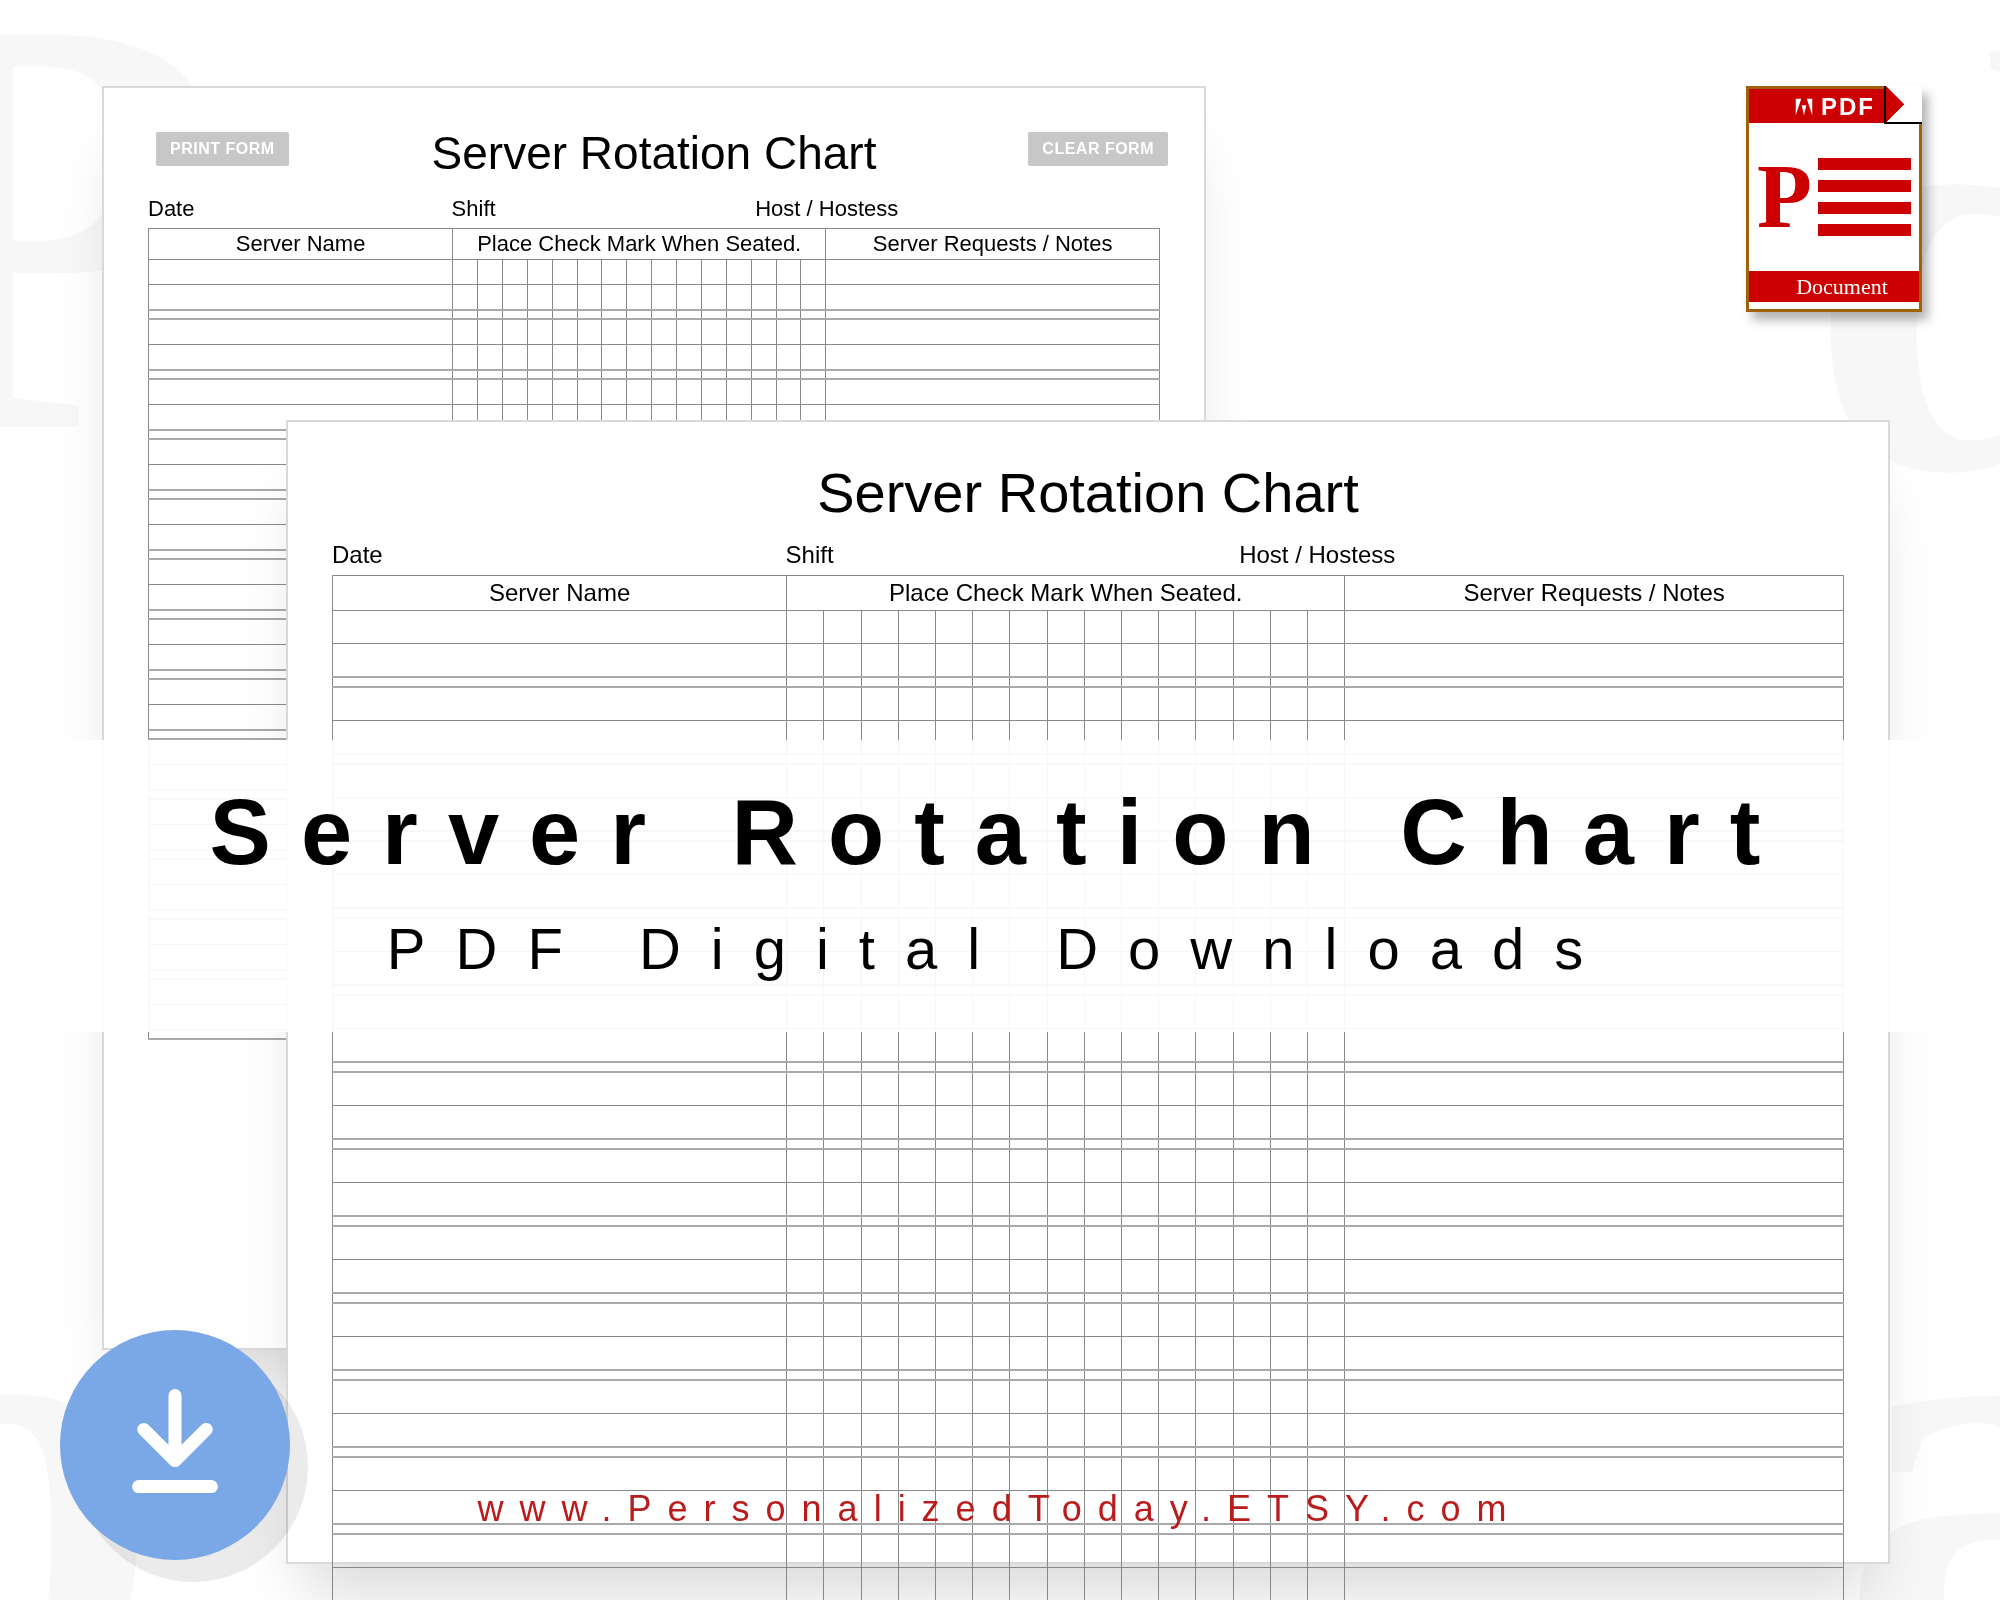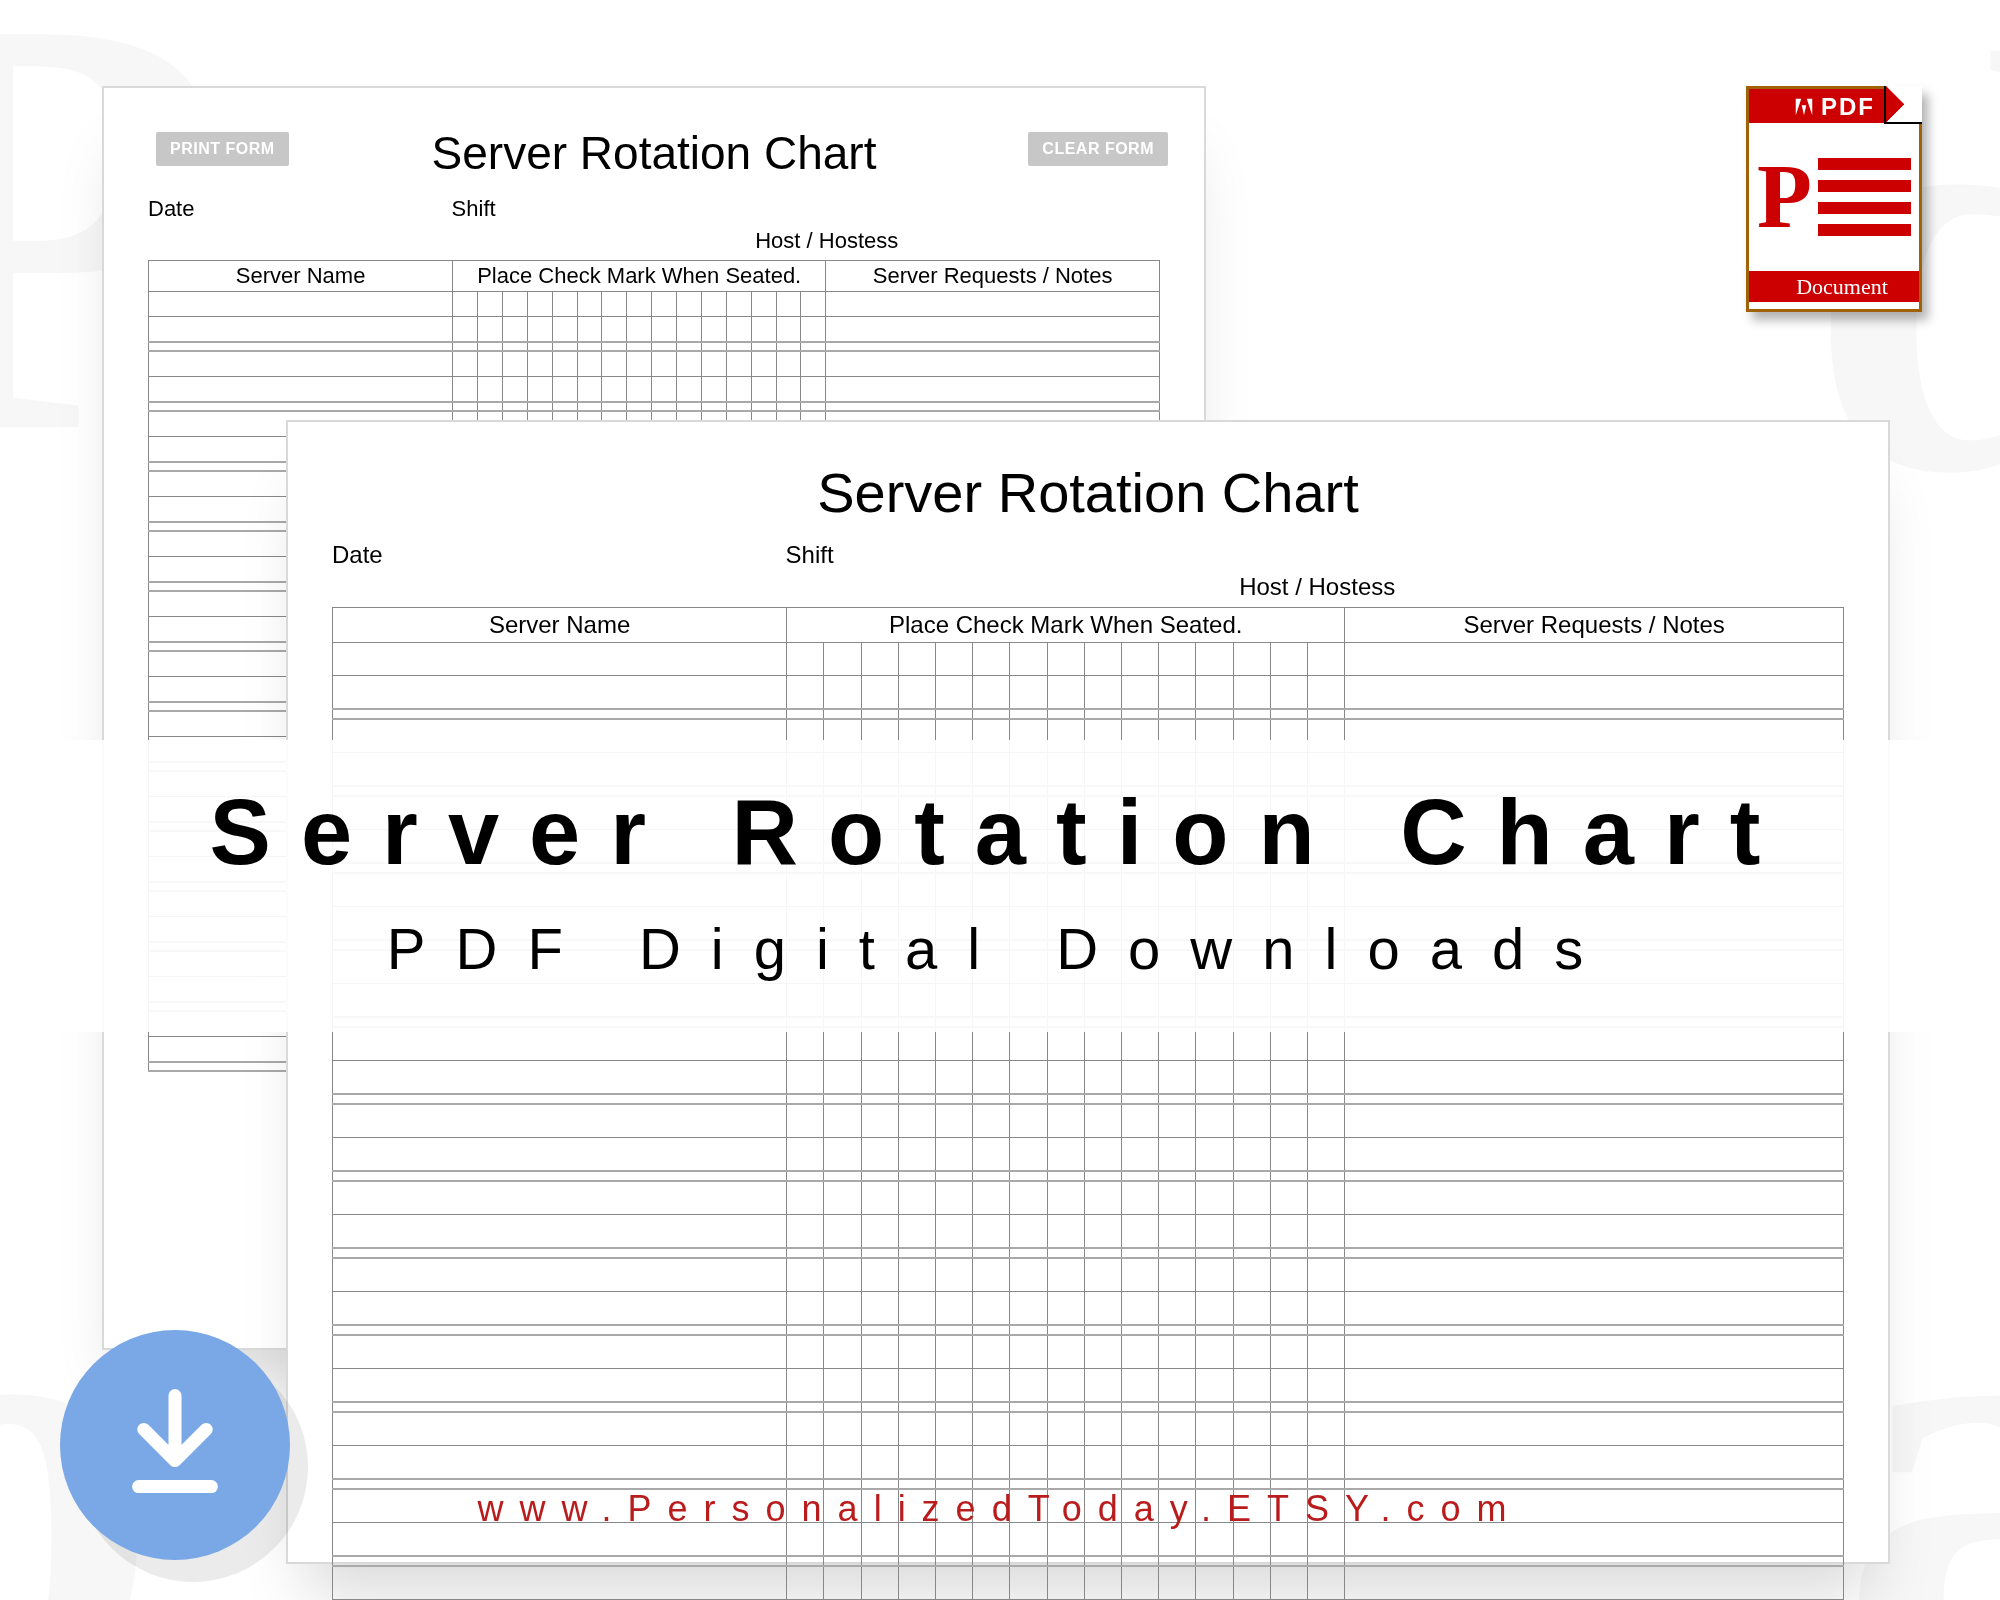--- a/index.html
+++ b/index.html
@@ -81,21 +81,21 @@
 
   .field-row {
     display: flex;
     font-size: 22px;
     font-weight: 400;
     color: #000;
     margin: 2px 0 6px 0;
   }
   .field-row .f-date  { width: 30%; }
   .field-row .f-shift { width: 30%; }
-  .field-row .f-host  { width: 40%; margin-top: 32px; }
+  .field-row .f-host  { width: 40%; }
 
   
   .tbl {
     width: 100%;
     border-collapse: collapse;
     table-layout: fixed;
   }
   .tbl th, .tbl td {
     border: 1px solid #888;
     height: 24px;

